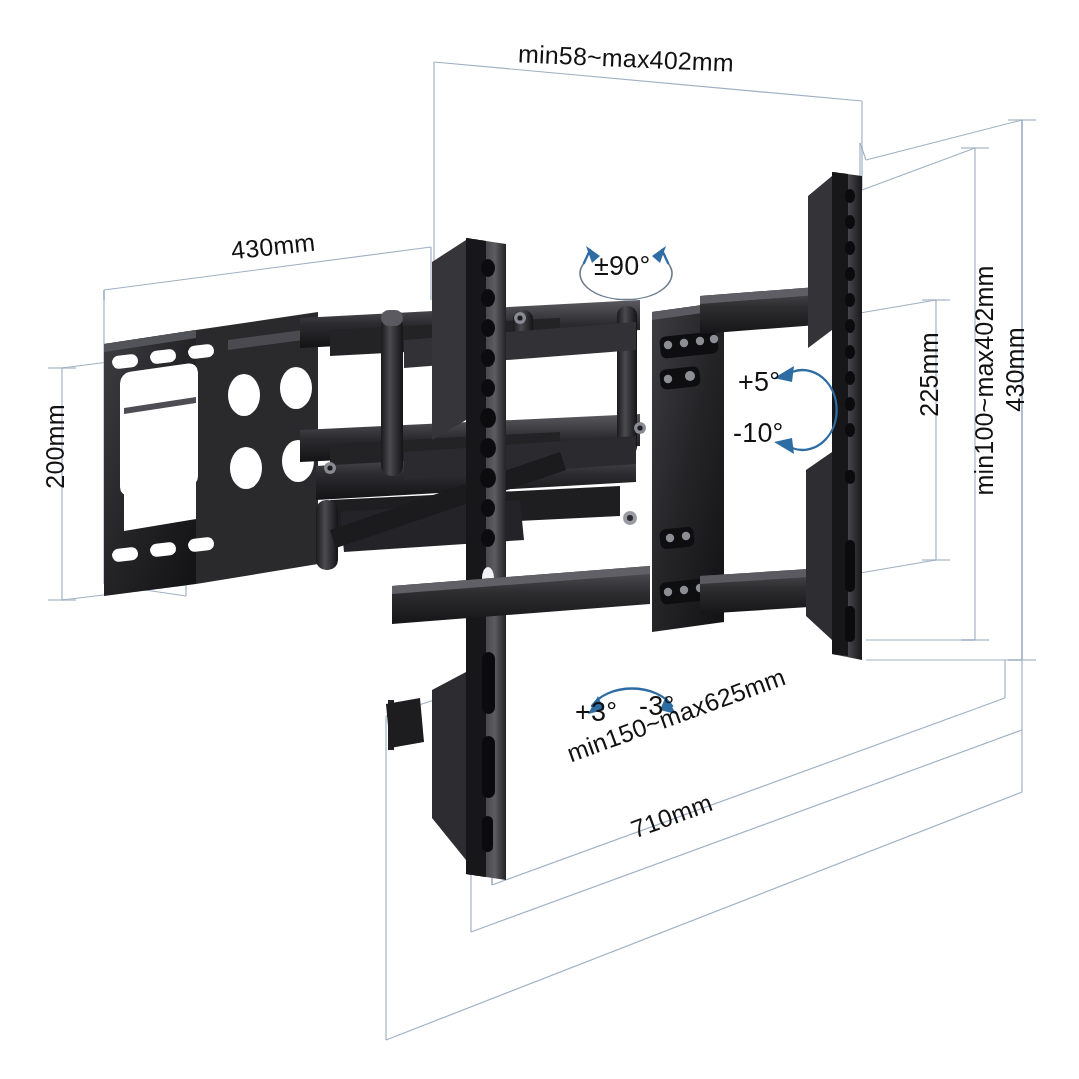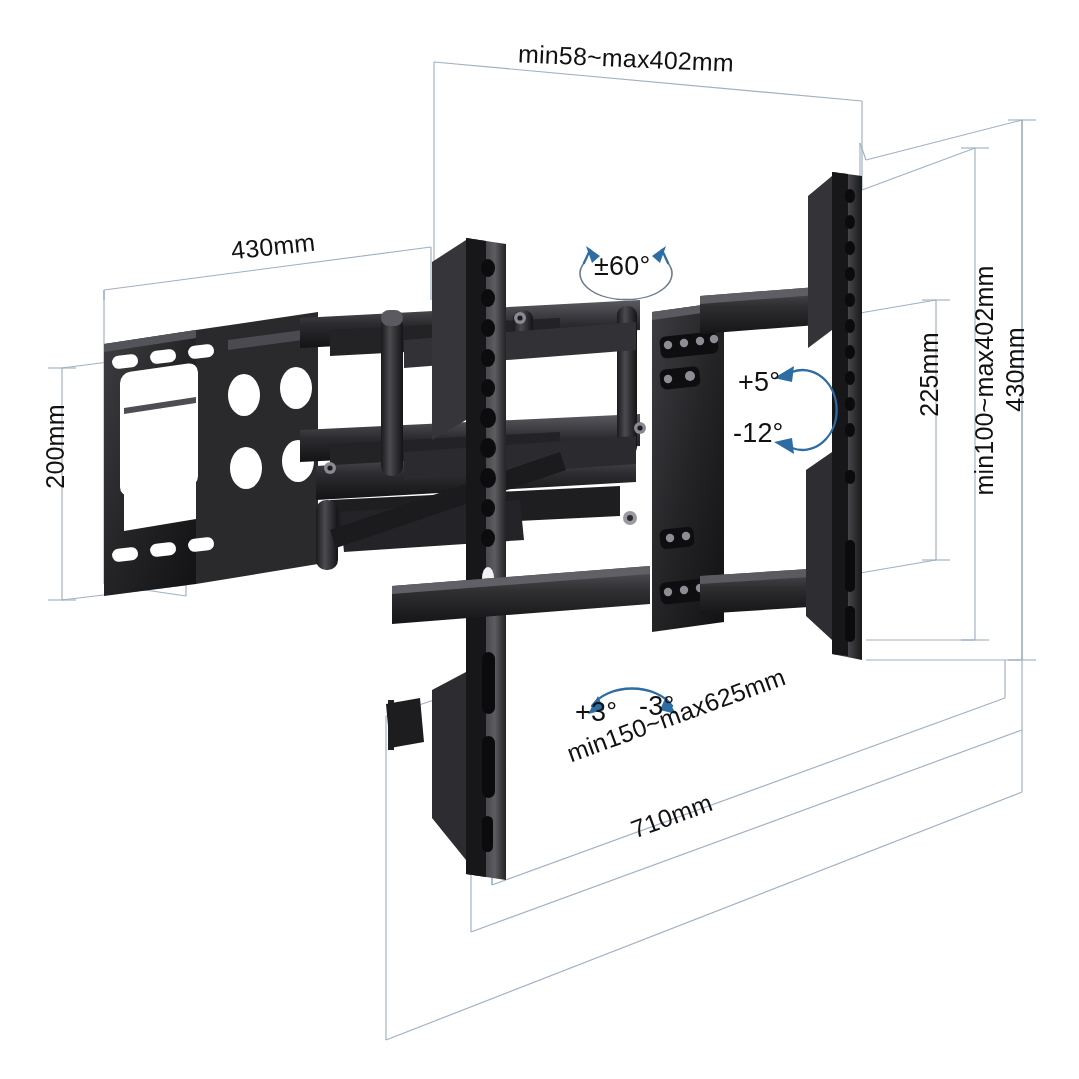--- a/index.html
+++ b/index.html
@@ -284,23 +284,23 @@
   <div class="lbl dim" style="left:887px;top:360px;transform:rotate(-90deg);transform-origin:center;">225mm</div>
 
   <div class="lbl dim" style="left:869px;top:366px;transform:rotate(-90deg);transform-origin:center;">min100~max402mm</div>
 
   <div class="lbl dim" style="left:973px;top:355px;transform:rotate(-90deg);transform-origin:center;">430mm</div>
 
   <div class="lbl dim" style="left:568px;top:740px;transform:rotate(-20deg);transform-origin:left center;">min150~max625mm</div>
 
   <div class="lbl dim" style="left:632px;top:816px;transform:rotate(-20deg);transform-origin:left center;">710mm</div>
 
-  <div class="lbl ang" style="left:594px;top:251px;">±60°</div>
+  <div class="lbl ang" style="left:594px;top:251px;">±90°</div>
 
   <div class="lbl ang" style="left:738px;top:367px;">+5°</div>
 
-  <div class="lbl ang" style="left:733px;top:418px;">-12°</div>
+  <div class="lbl ang" style="left:733px;top:418px;">-10°</div>
 
   <div class="lbl ang" style="left:575px;top:697px;">+3°</div>
 
   <div class="lbl ang" style="left:639px;top:691px;">-3°</div>
 
 </div>
 
 </body></html>

